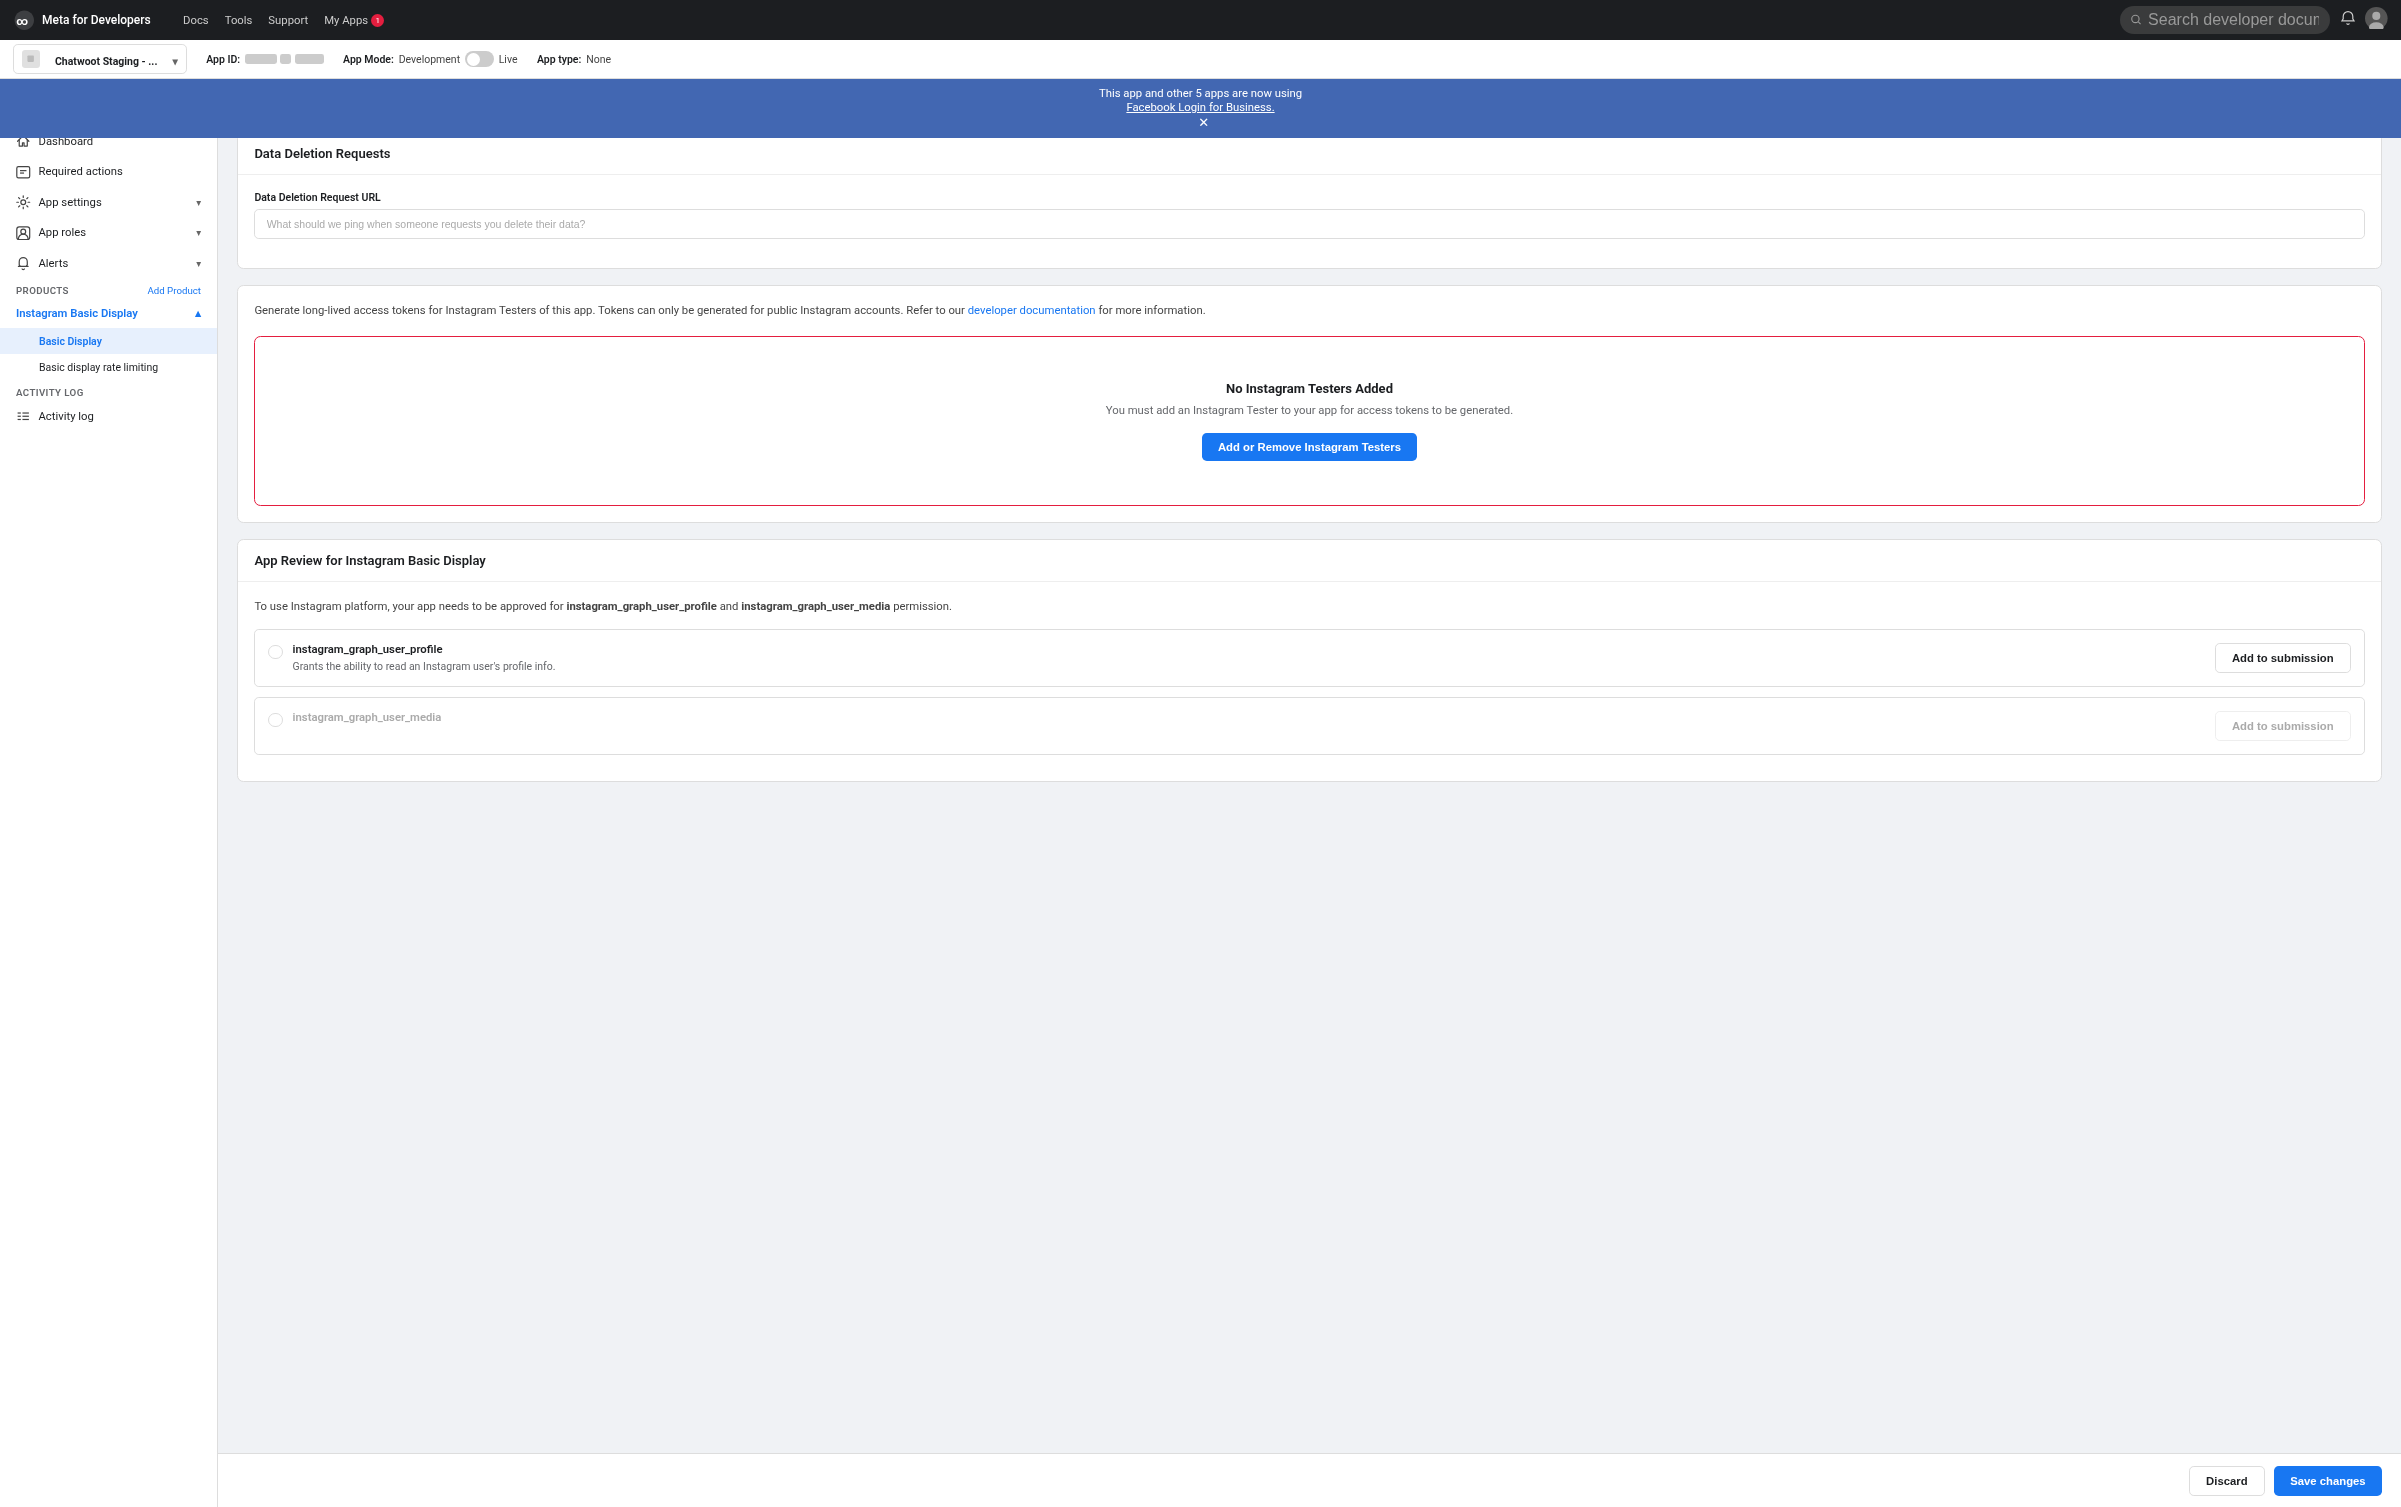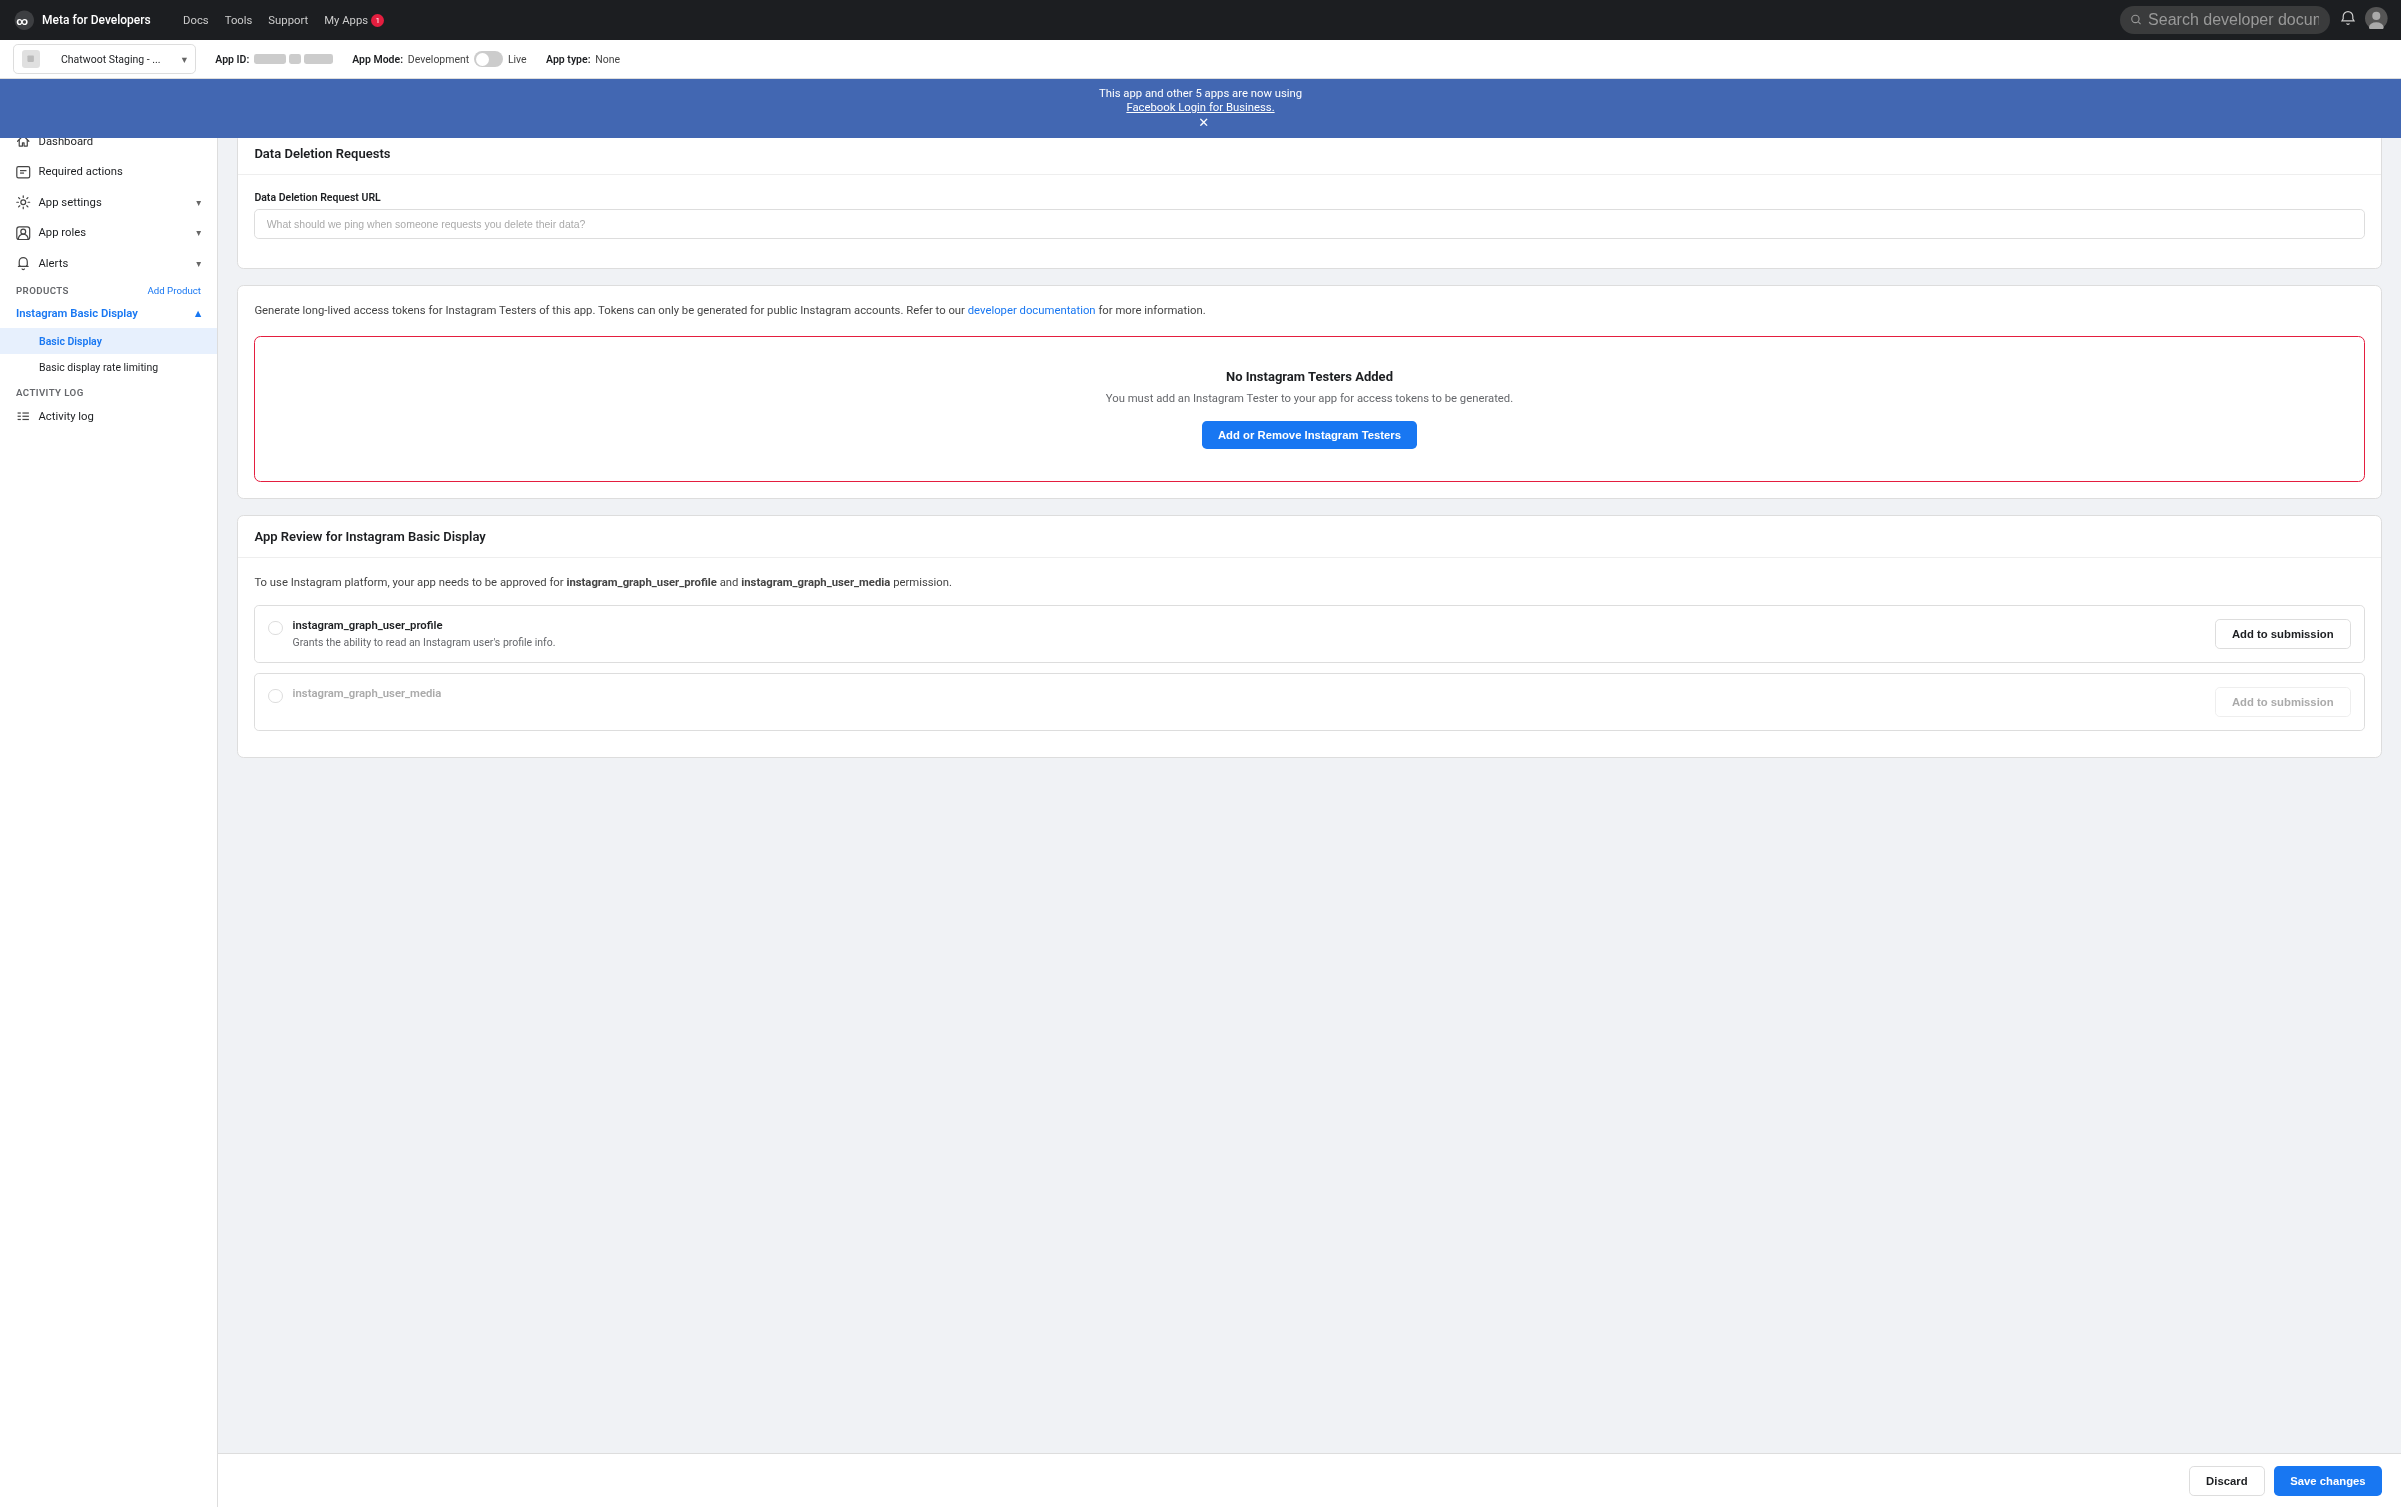--- a/index.html
+++ b/index.html
@@ -96,28 +96,28 @@
       align-items: center;
       padding: 0 13px;
       height: 39px;
       position: fixed;
       top: 40px; left: 0; right: 0;
       z-index: 99;
       gap: 19.4px;
     }
     .app-selector {
       display: flex;
-      align-items: center;
-      gap: 21px;
+      align-items: flex-end;
+      gap: 15px;
       cursor: pointer;
       border: 0.8px solid #ddd;
       border-radius: 4.8px;
       padding: 4.8px 8px;
       font-size: 10.5px;
-      font-weight: 400;
+      font-weight: 700;
       min-width: 129px;
     }
     .app-selector-icon {
       width: 18px;
       height: 18px;
       background: #e0e0e0;
       border-radius: 3.2px;
       display: flex;
       align-items: center;
       justify-content: center;
@@ -304,21 +304,21 @@
       font-size: 11.3px;
       color: #444;
       line-height: 1.6;
       margin-bottom: 16px;
     }
     .token-gen-desc a { color: #1877f2; text-decoration: none; }
 
     .no-testers-box {
       border: 1.6px solid #e41e3f;
       border-radius: 6.5px;
-      padding: 32px 16px;
+      padding: 44px 16px;
       text-align: center;
     }
     .no-testers-title {
       font-size: 13px;
       font-weight: 700;
       color: #1c1e21;
       margin-bottom: 8px;
     }
     .no-testers-desc {
       font-size: 11.3px;

